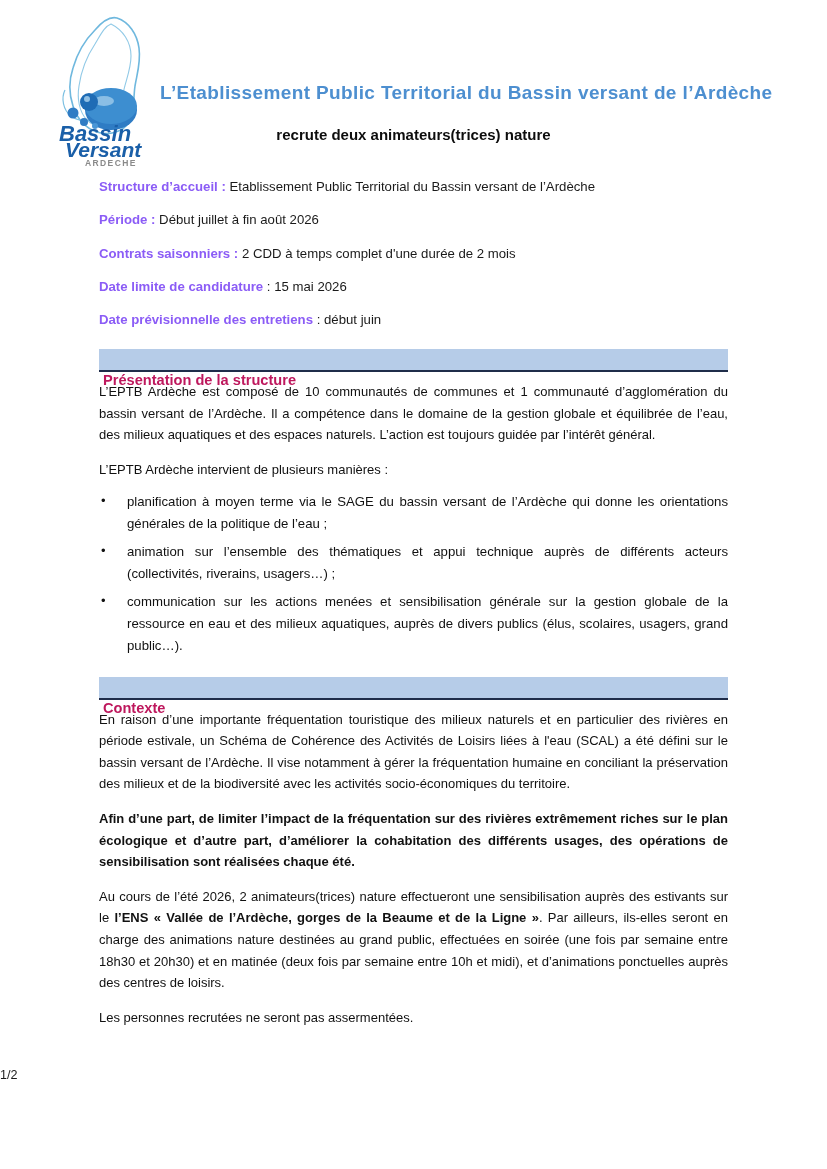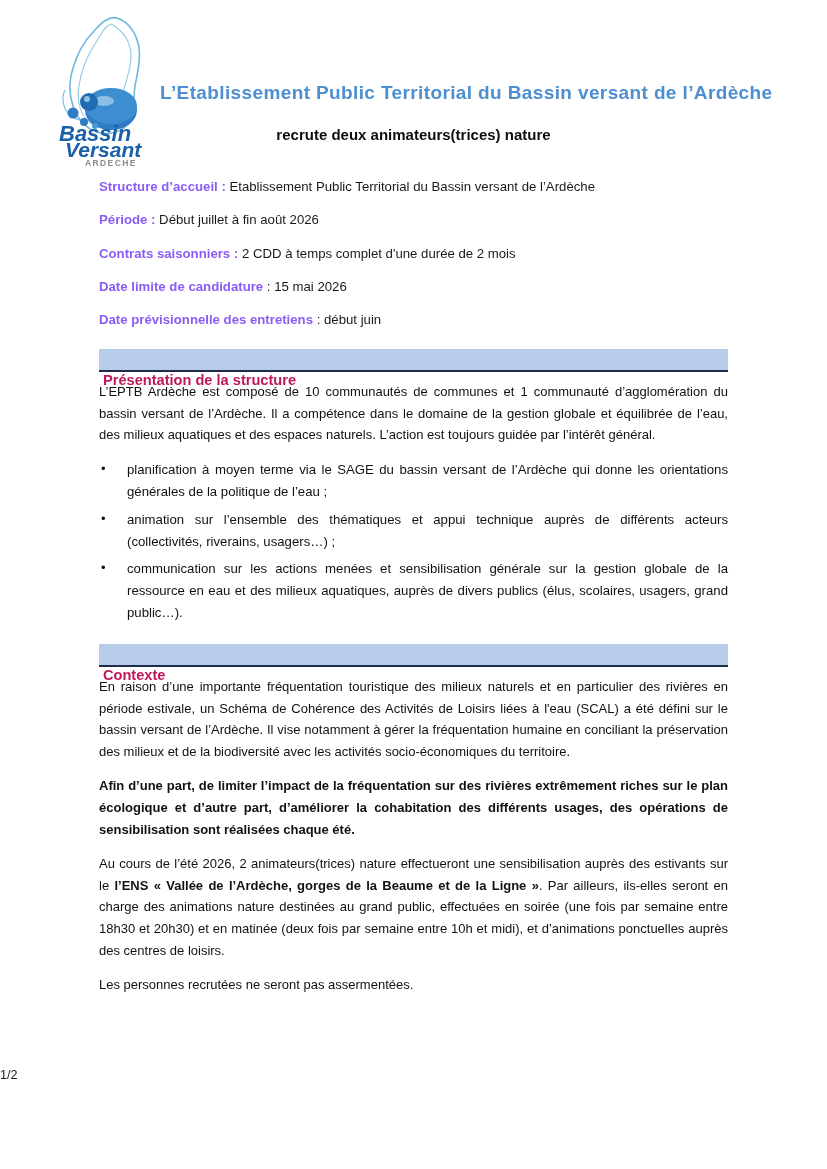--- a/index.html
+++ b/index.html
@@ -207,20 +207,21 @@
       <p class="info-line">
         <span class="lbl">Date prévisionnelle des entretiens</span><span> : début juin</span>
       </p>
     </div>
 
     <div class="section-banner">
       <div class="section-title">Présentation de la structure</div>
     </div>
 
     <p class="body">L’EPTB Ardèche est composé de 10 communautés de communes et 1 communauté d’agglomération du bassin versant de l’Ardèche. Il a compétence dans le domaine de la gestion globale et équilibrée de l’eau, des milieux aquatiques et des espaces naturels. L’action est toujours guidée par l’intérêt général.</p>
+    <p class="body tight">L’EPTB Ardèche intervient de plusieurs manières :</p>
 
     <ul class="bullets">
       <li>planification à moyen terme via le SAGE du bassin versant de l’Ardèche qui donne les orientations générales de la politique de l’eau ;</li>
       <li>animation sur l’ensemble des thématiques et appui technique auprès de différents acteurs (collectivités, riverains, usagers…) ;</li>
       <li>communication sur les actions menées et sensibilisation générale sur la gestion globale de la ressource en eau et des milieux aquatiques, auprès de divers publics (élus, scolaires, usagers, grand public…).</li>
     </ul>
 
     <div class="section-banner">
       <div class="section-title">Contexte</div>
     </div>

